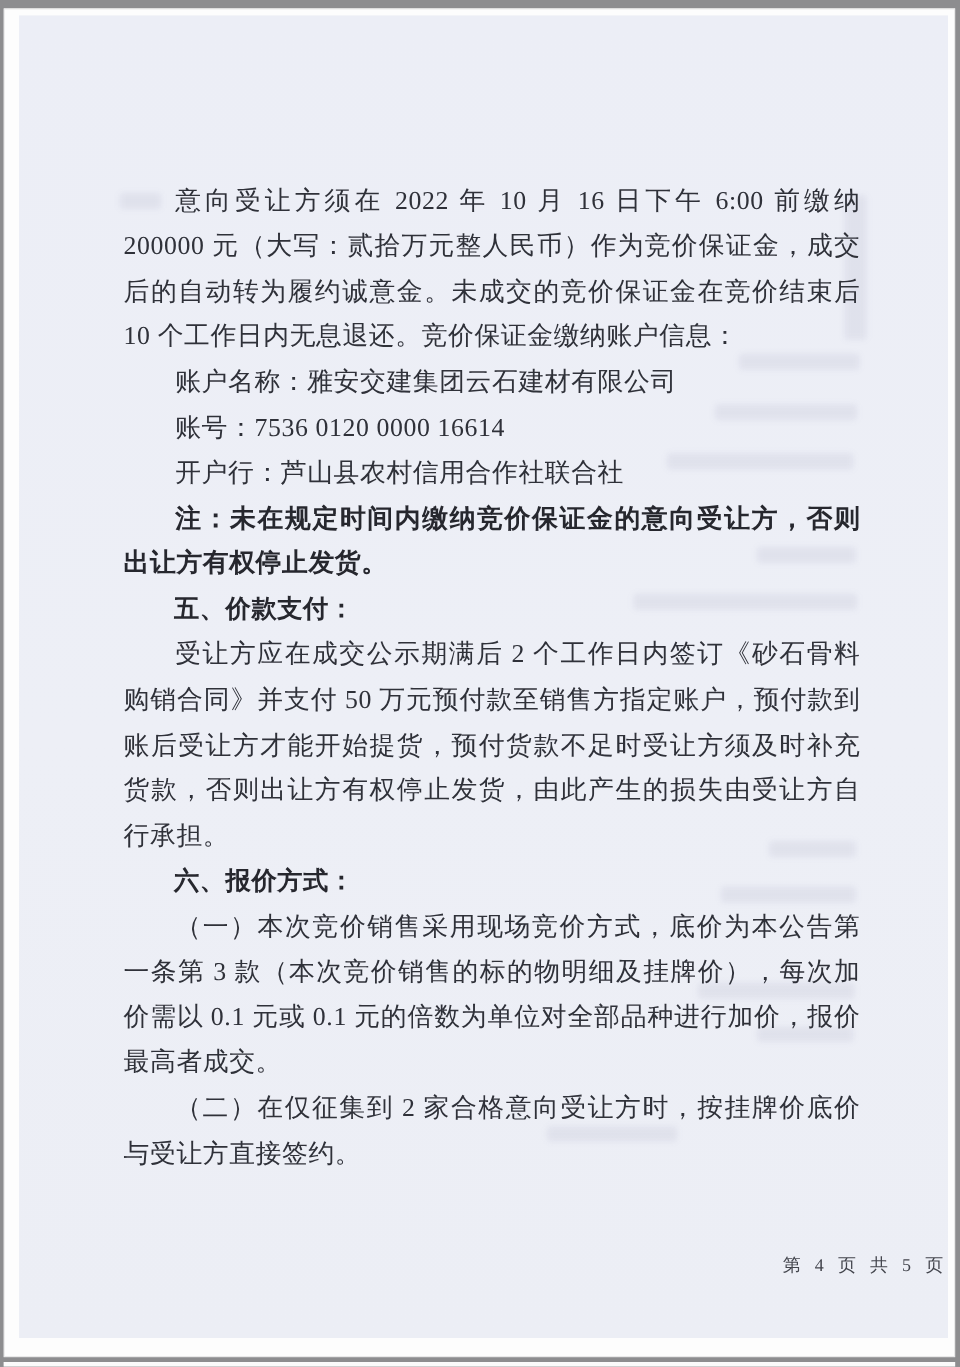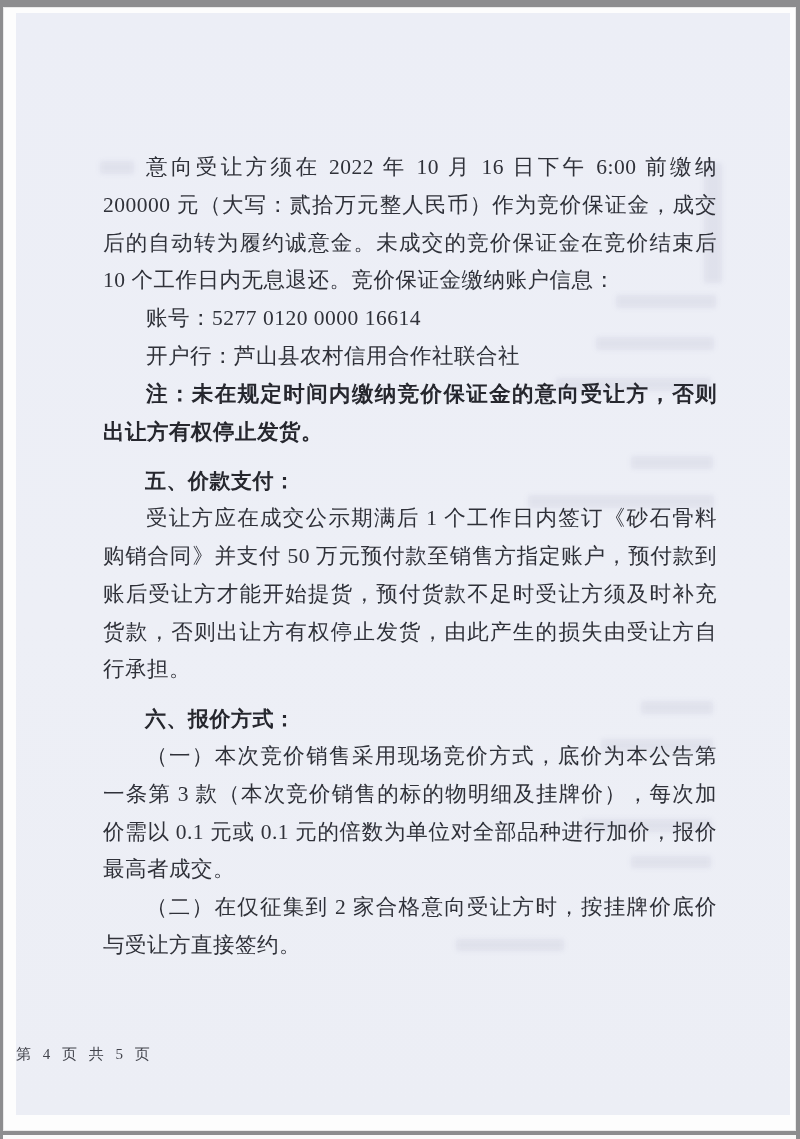--- a/index.html
+++ b/index.html
@@ -61,30 +61,30 @@
     text-indent: 2em;
   }
   .content p.note {
     font-weight: bold;
     color: #26272e;
   }
   .content p.heading {
     font-family: "Liberation Sans", "DejaVu Sans", sans-serif;
     font-weight: bold;
     color: #26272e;
-    margin-top: 11px;
+    margin-top: 0;
     font-size: 21px;
     text-align: left;
   }
   .footer {
     position: absolute;
     left: 0;
     right: 0;
     top: 1032px;
-    text-align: left;
+    text-align: right;
     font-size: 15px;
     letter-spacing: 4px;
     color: #43454d;
   }
   
   .ghost {
     position: absolute;
     background: rgba(72, 82, 122, 0.08);
     filter: blur(2.5px);
     border-radius: 2px;
@@ -107,25 +107,26 @@
       <span class="ghost" style="left:615px; top:443px; width:82px; height:13px;"></span>
       <span class="ghost" style="left:512px; top:482px; width:186px; height:13px;"></span>
       <span class="ghost" style="left:625px; top:688px; width:72px; height:13px;"></span>
       <span class="ghost" style="left:585px; top:726px; width:112px; height:13px;"></span>
       <span class="ghost" style="left:566px; top:806px; width:130px; height:13px;"></span>
       <span class="ghost" style="left:615px; top:843px; width:80px; height:12px;"></span>
       <span class="ghost" style="left:440px; top:926px; width:108px; height:12px;"></span>
 
       <div class="content">
         <p class="body">意向受让方须在 2022 年 10 月 16 日下午 6:00 前缴纳 200000 元（大写：贰拾万元整人民币）作为竞价保证金，成交后的自动转为履约诚意金。未成交的竞价保证金在竞价结束后 10 个工作日内无息退还。竞价保证金缴纳账户信息：</p>
-        <p class="detail">账号：5277 0120 0000 16614</p>
+        <p class="detail">账户名称：雅安交建集团云石建材有限公司</p>
+        <p class="detail">账号：7536 0120 0000 16614</p>
         <p class="detail">开户行：芦山县农村信用合作社联合社</p>
         <p class="note">注：未在规定时间内缴纳竞价保证金的意向受让方，否则出让方有权停止发货。</p>
         <p class="heading">五、价款支付：</p>
-        <p class="body">受让方应在成交公示期满后 1 个工作日内签订《砂石骨料购销合同》并支付 50 万元预付款至销售方指定账户，预付款到账后受让方才能开始提货，预付货款不足时受让方须及时补充货款，否则出让方有权停止发货，由此产生的损失由受让方自行承担。</p>
+        <p class="body">受让方应在成交公示期满后 2 个工作日内签订《砂石骨料购销合同》并支付 50 万元预付款至销售方指定账户，预付款到账后受让方才能开始提货，预付货款不足时受让方须及时补充货款，否则出让方有权停止发货，由此产生的损失由受让方自行承担。</p>
         <p class="heading">六、报价方式：</p>
         <p class="body">（一）本次竞价销售采用现场竞价方式，底价为本公告第一条第 3 款（本次竞价销售的标的物明细及挂牌价），每次加价需以 0.1 元或 0.1 元的倍数为单位对全部品种进行加价，报价最高者成交。</p>
         <p class="body">（二）在仅征集到 2 家合格意向受让方时，按挂牌价底价与受让方直接签约。</p>
       </div>
 
       <div class="footer">第 4 页 共 5 页</div>
     </div>
   </div>
 
   <div class="next-page"></div>

